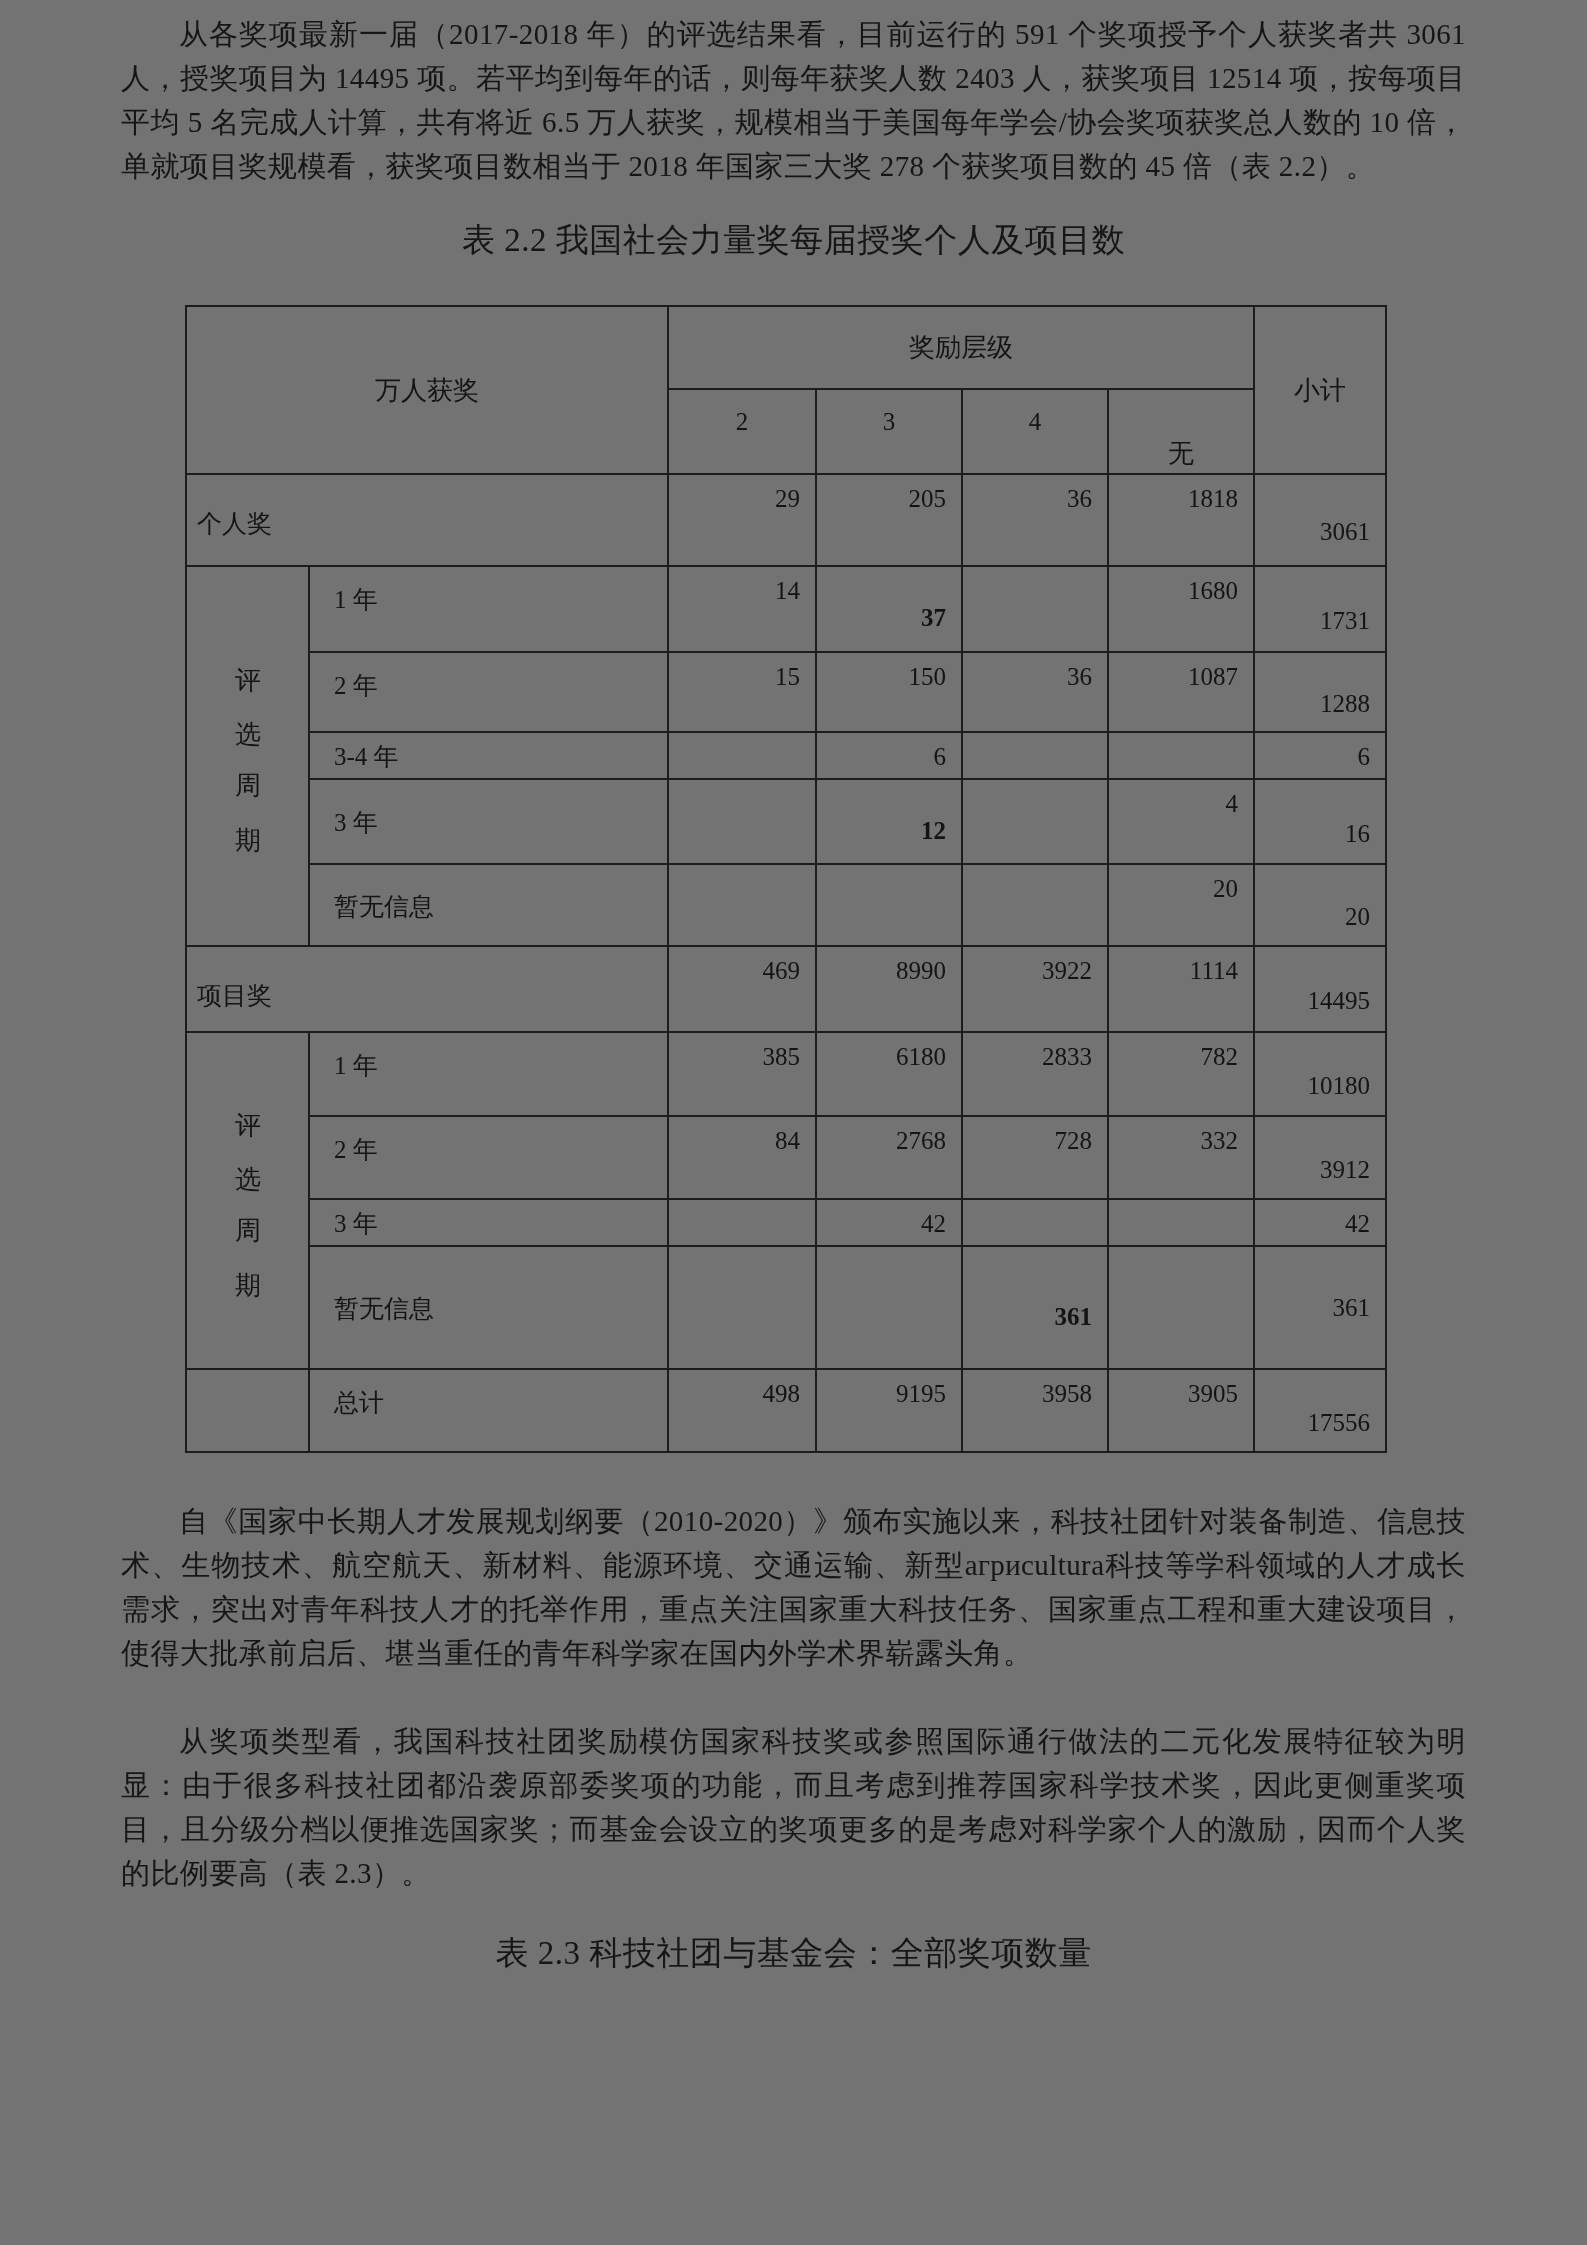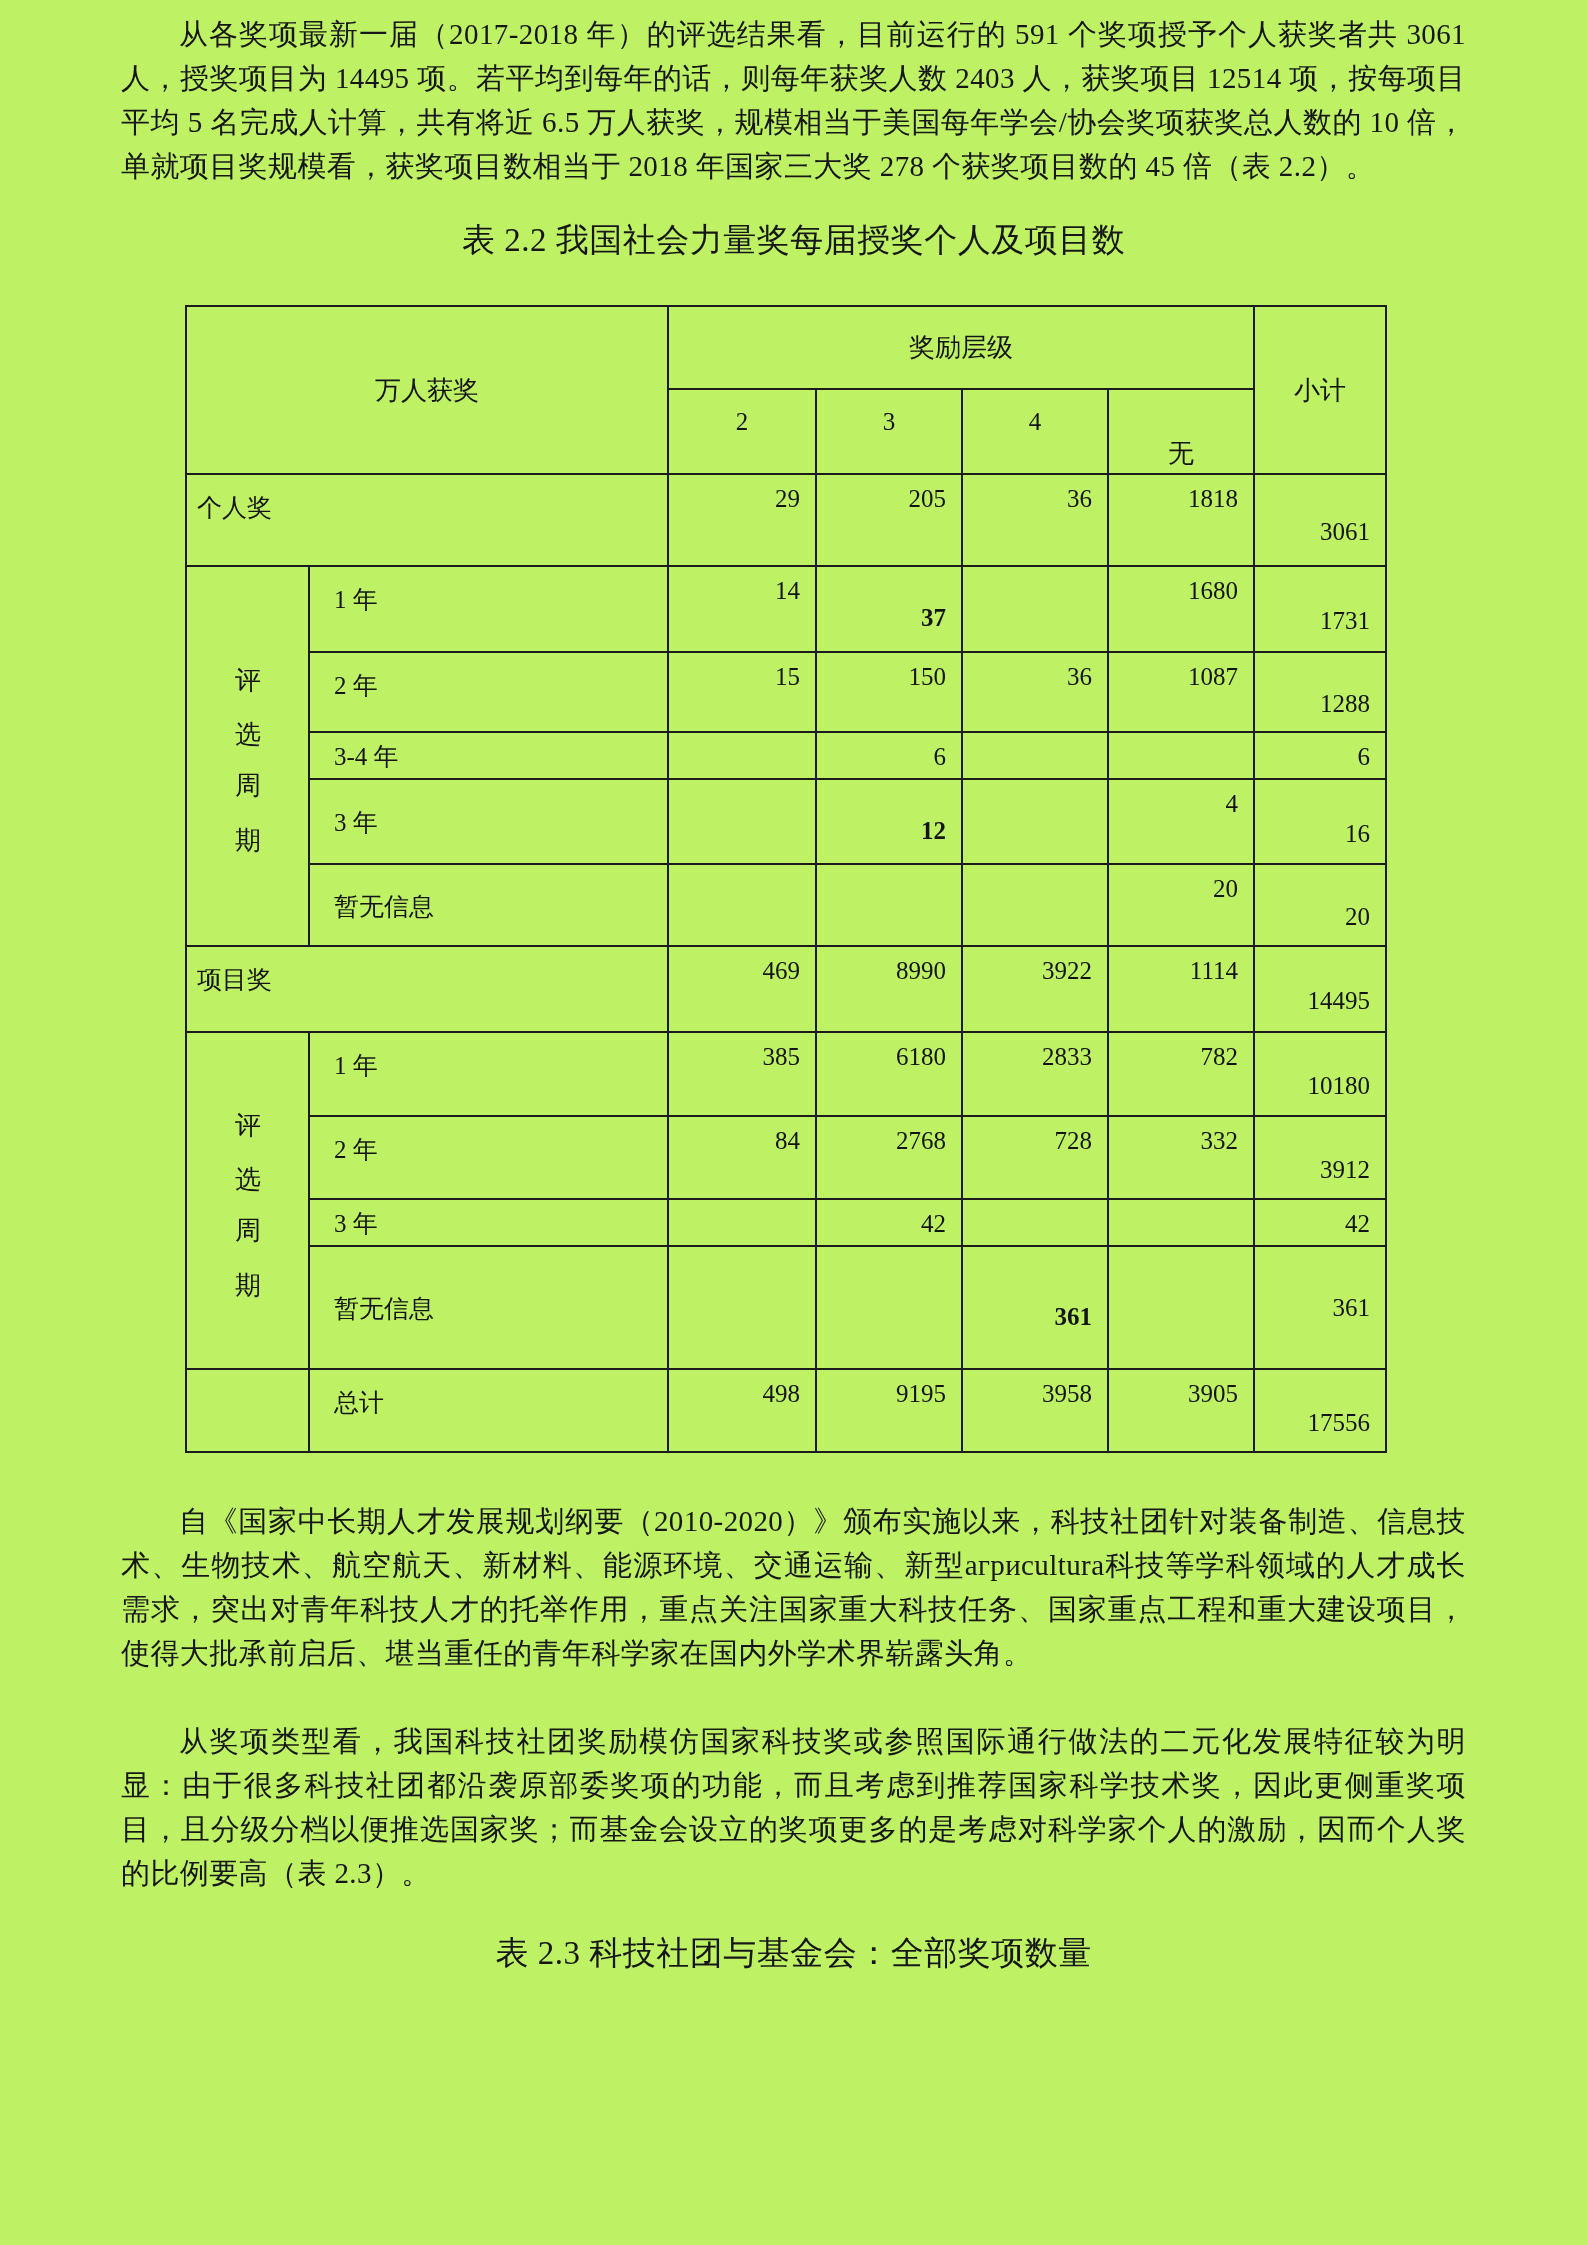--- a/index.html
+++ b/index.html
@@ -1,19 +1,19 @@
 <!DOCTYPE html>
 <html><head>
 <meta charset="utf-8">
 <style>
   html,body { margin:0; padding:0; background:#ffffff; }
   .page {
     position:relative;
     width:1587px; height:2245px;
-    background:#bef264;
+    background:#737373;
     color:#161616;
     font-family:"Liberation Serif","DejaVu Serif",serif;
     overflow:hidden;
   }
   .para {
     width:1345px;
     margin:0 auto 0 121px;
     font-size:29px;
     line-height:44px;
     text-align:justify;
@@ -46,21 +46,21 @@
   .c   { text-align:center; }
   .hdr { vertical-align:middle; font-size:26px; }
   .lvl { vertical-align:top; padding-top:18px; font-size:25px; }
   .lvlwu { vertical-align:top; padding-top:46px; font-size:26px; }
   .num { text-align:right; vertical-align:top; padding:10px 15px 0 4px; }
   .num.vmid { vertical-align:middle; padding-top:18px;font-weight:bold; }
   .sub { text-align:right; vertical-align:middle; padding:24px 15px 0 4px; }
   .subm { text-align:right; vertical-align:middle; padding:0 15px 0 4px; }
   .lbl { text-align:left; vertical-align:top; padding:16px 4px 0 24px; }
   .lbl.vmid { vertical-align:middle; padding-top:2px; }
-  .type { text-align:left; vertical-align:top; padding:16px 4px 0 10px; }
+  .type { text-align:left; vertical-align:top; padding:32px 4px 0 10px; }
   tr.flat td { vertical-align:middle; padding-top:2px; }
   .vtext { text-align:center; vertical-align:middle; }
   .vspan {
     display:inline-block;
     writing-mode:vertical-lr;
     text-orientation:upright;
     letter-spacing:2.05em;
     font-size:26px;
     line-height:1;
   }

